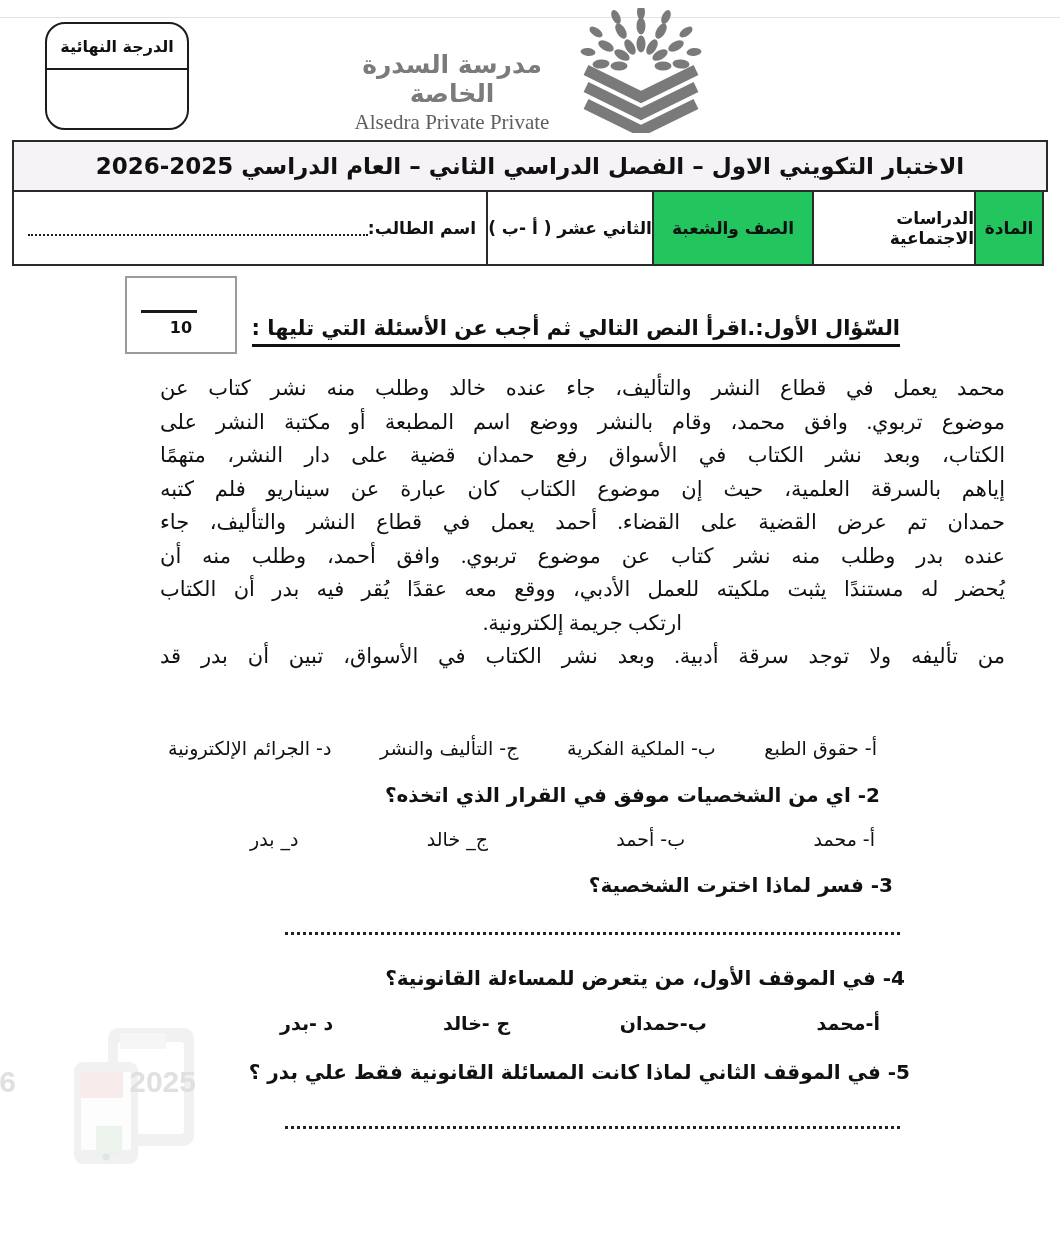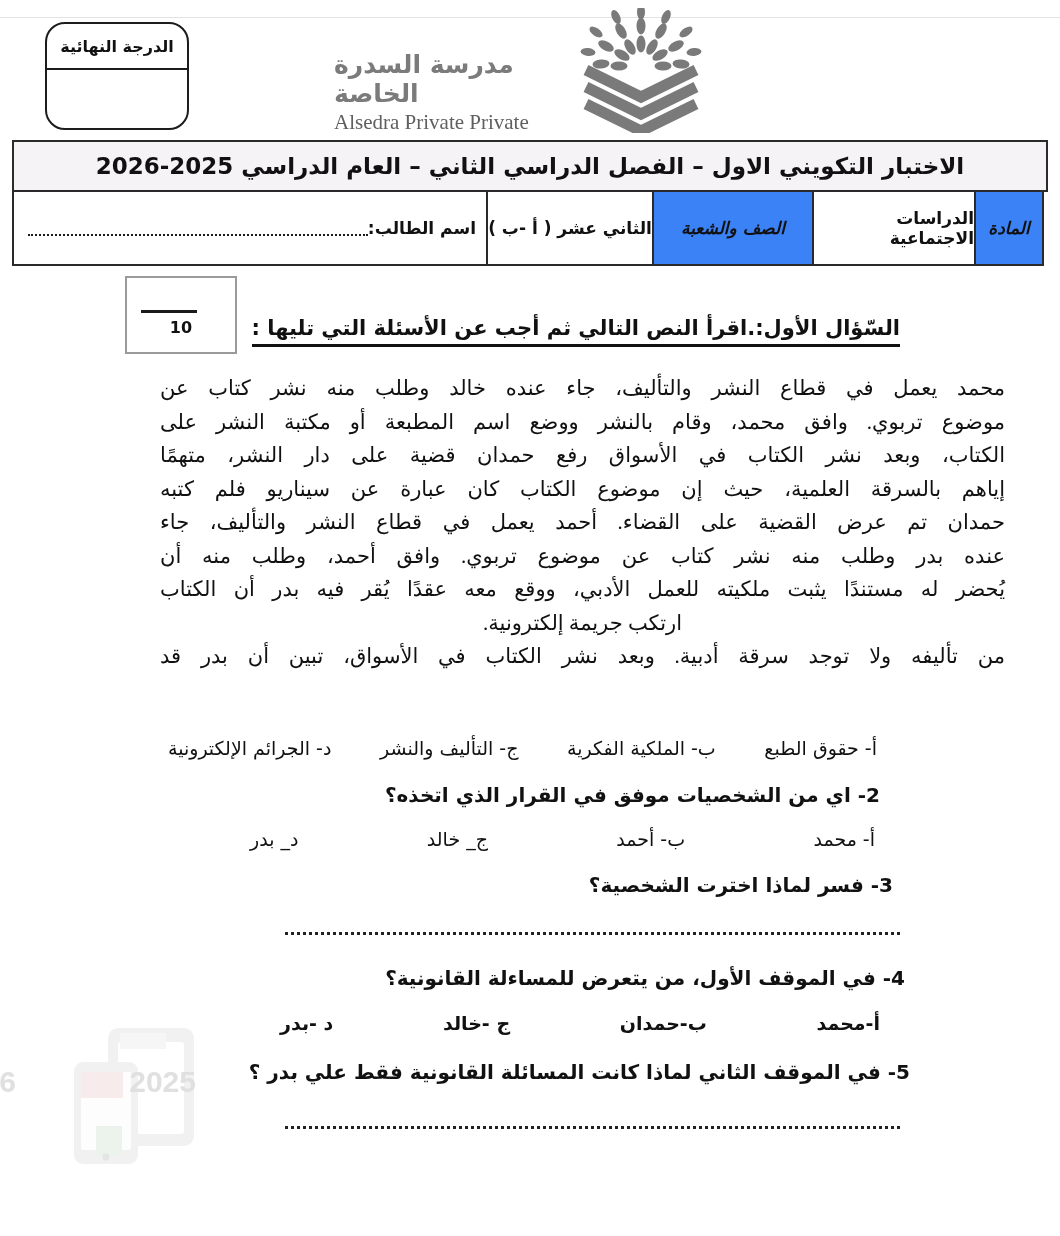--- a/index.html
+++ b/index.html
@@ -11,37 +11,37 @@
 
   
   .grade-box{position:absolute;left:45px;top:22px;width:140px;height:104px;
     border:2px solid #1c1c1c;border-radius:20px;background:#fff;display:flex;flex-direction:column;}
   .grade-box .lbl{height:44px;display:flex;align-items:center;justify-content:center;
     font-weight:bold;font-size:16px;border-bottom:2px solid #1c1c1c;}
   .grade-box .val{flex:1;}
 
   
   .logo{position:absolute;left:330px;top:8px;width:370px;height:122px;}
-  .logo .names{position:absolute;right:130px;top:42px;text-align:left;width:236px;}
+  .logo .names{position:absolute;right:130px;top:42px;text-align:center;width:236px;}
   .logo .ar{font-size:25px;font-weight:bold;color:#7b7b7b;letter-spacing:0px;}
   .logo .en{font-size:21px;color:#5f5f5f;font-family:"Liberation Serif",serif;margin-top:2px;}
   .logo svg{position:absolute;right:-6px;top:0;}
 
   
   .title-bar{position:absolute;left:12px;top:140px;width:1032px;height:48px;
     border:2px solid #2a2a2a;background:#f6f3f6;display:flex;align-items:center;justify-content:center;
     font-size:23px;font-weight:bold;}
 
   
   .info-table{position:absolute;left:12px;top:190px;width:1032px;height:76px;
     border:2px solid #2a2a2a;display:flex;flex-direction:row;direction:rtl;box-sizing:border-box;}
   .info-table .cell{display:flex;align-items:center;justify-content:center;
     font-size:17px;font-weight:bold;border-left:2px solid #2a2a2a;box-sizing:border-box;}
   .info-table .cell:last-child{border-left:none;border-radius:16px;}
-  .c-shade{background:#3b82f6;font-style:italic;}
+  .c-shade{background:#22c55e;}
   .c-subject-l{width:68px;}
   .c-subject-v{width:162px;}
   .c-class-l{width:160px;}
   .c-class-v{width:166px;}
   .c-name{flex:1;justify-content:flex-start;padding-right:10px;}
   .c-name .dots{flex:1;border-bottom:2px dotted #1a1a1a;height:14px;margin-left:14px;}
 
   
   .score-box{position:absolute;left:125px;top:276px;width:88px;height:74px;border:2px solid #9a9a9a;background:#fff;padding-left:20px;}
   .score-box .line{position:absolute;left:14px;top:32px;width:56px;border-top:3px solid #1a1a1a;}

